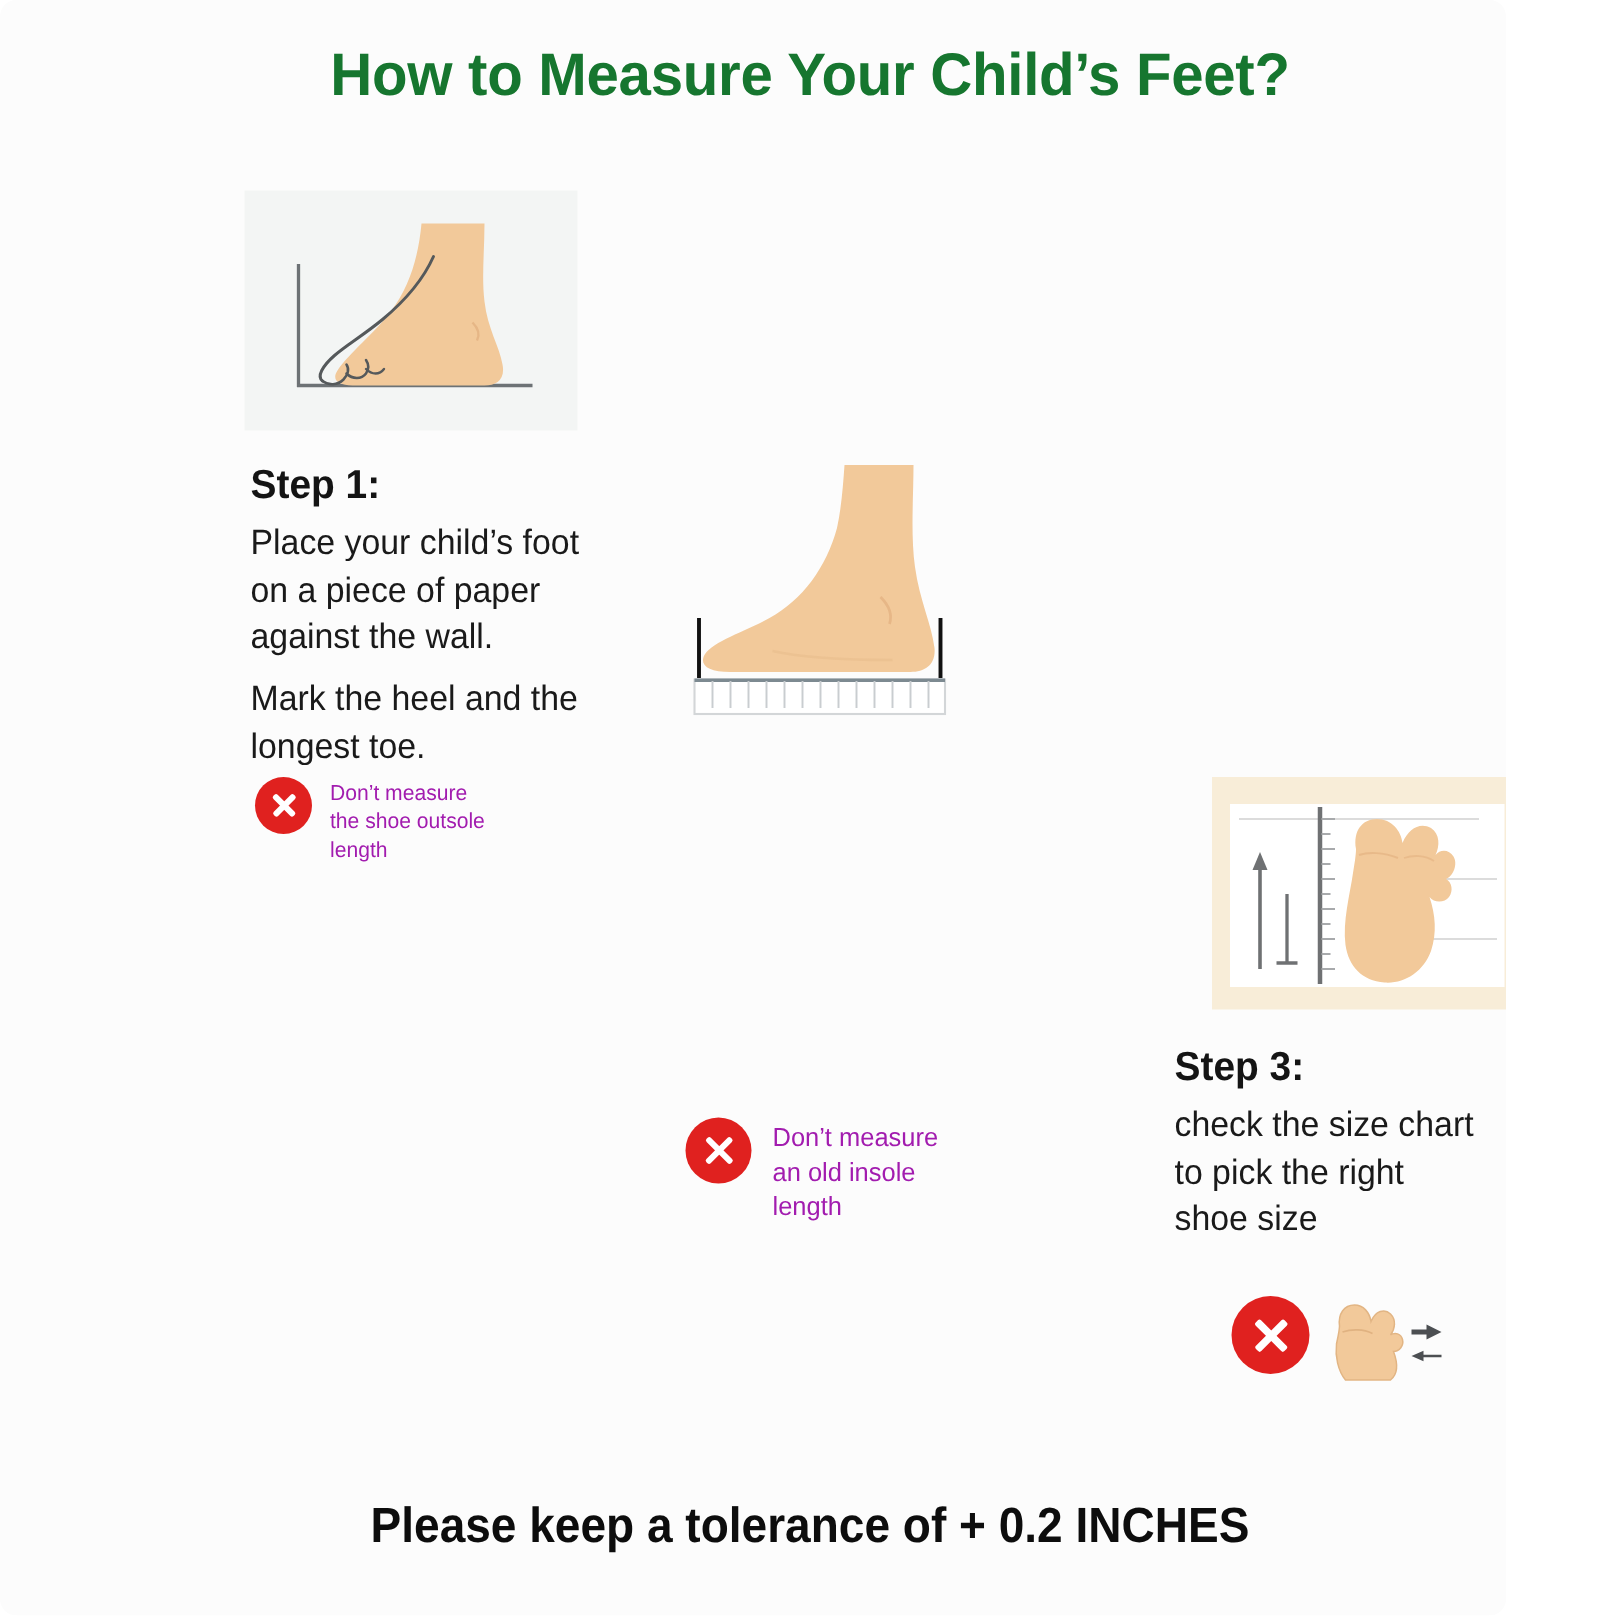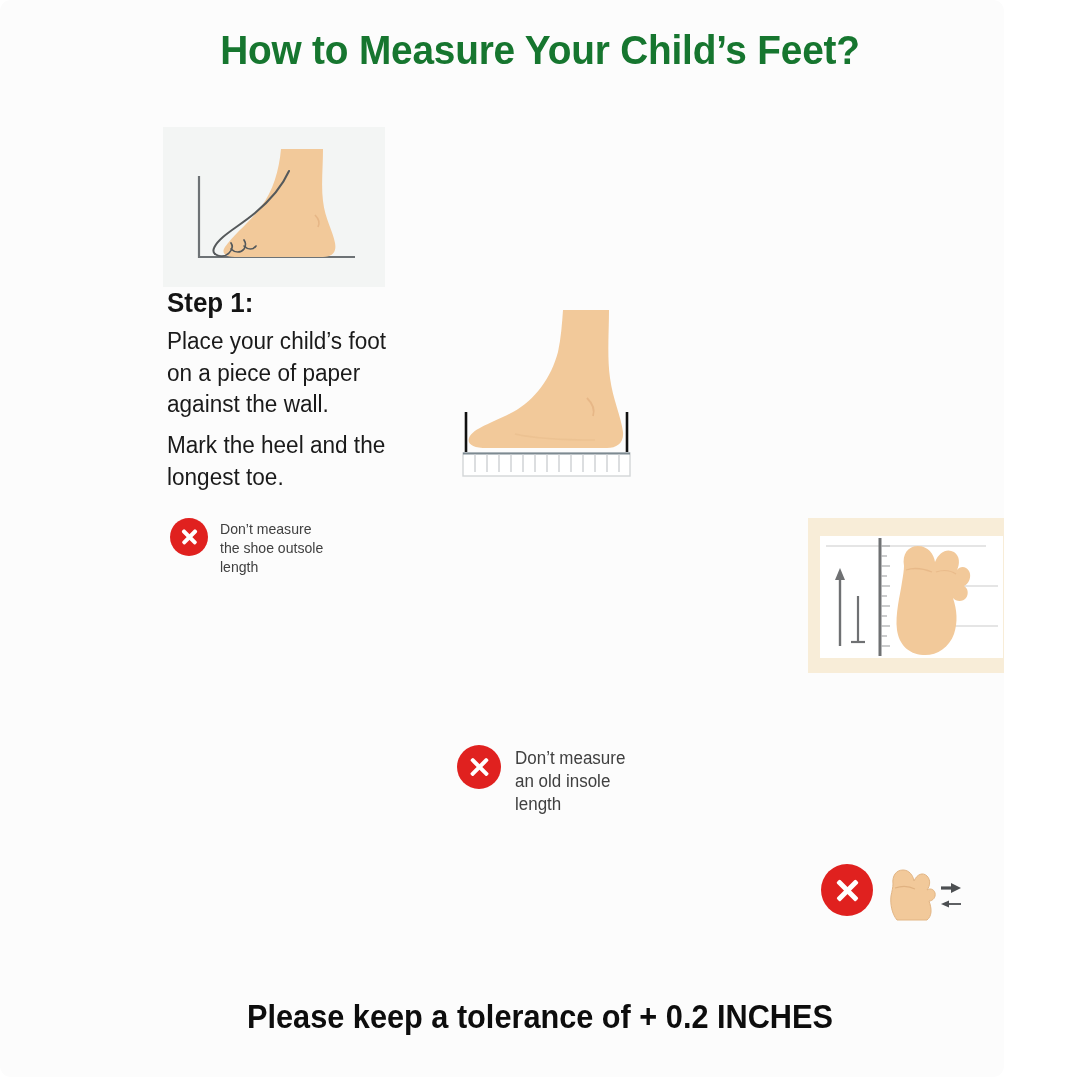--- a/index.html
+++ b/index.html
@@ -78,21 +78,21 @@
   }
   .warn-circle .bar {
     position: absolute;
     background: #ffffff;
     border-radius: 1.5px;
     left: 50%;
     top: 50%;
   }
   .warn-text {
     font-family: "Liberation Sans", sans-serif;
-    color: #404040;
+    color: #a21caf;
     line-height: 1.32;
     white-space: nowrap;
   }
   .warn-text div { transform: scaleX(0.97); transform-origin: left center; }
 
   
   #footer {
     position: absolute;
     left: 0;
     top: 998px;
@@ -133,21 +133,21 @@
       <path d="M 126 44
                C 118 62 104 76 92 86
                C 80 96 68 103 60 110
                C 52 117 48 124 52 127" stroke="#55595b" stroke-width="2" fill="none" stroke-linecap="round"></path>
       <path d="M 52 127 C 56 130 62 130 66 126 C 69 123 70 119 68 116" stroke="#55595b" stroke-width="1.7" fill="none" stroke-linecap="round"></path>
       <path d="M 68 122 C 72 126 78 126 81 122 C 83 119 83 116 81 113" stroke="#55595b" stroke-width="1.7" fill="none" stroke-linecap="round"></path>
       <path d="M 81 119 C 85 123 90 123 93 119" stroke="#55595b" stroke-width="1.6" fill="none" stroke-linecap="round"></path>
     </svg>
   </div>
 
-  <div class="step-block" style="left:167px; top:290px; width:270px;">
+  <div class="step-block" style="left:167px; top:310px; width:270px;">
     <div class="step-heading">Step 1:</div>
     <div class="step-line">Place your child’s foot</div>
     <div class="step-line">on a piece of paper</div>
     <div class="step-line">against the wall.</div>
     <div class="gap-line"></div>
     <div class="step-line">Mark the heel and the</div>
     <div class="step-line">longest toe.</div>
   </div>
 
   <div class="warn" style="left:170px; top:518px;">
@@ -256,20 +256,26 @@
                C 149 92 150 104 146 116
                C 141 130 128 138 115 137
                C 100 136 91 126 89 112
                C 87 96 92 78 94 64
                C 95 58 96 52 96 48 Z" fill="#f2c99a"></path>
       <path d="M 98 52 C 104 50 114 50 124 54" stroke="#e5b585" stroke-width="1.3" fill="none" opacity="0.8"></path>
       <path d="M 128 54 C 134 52 142 52 148 56" stroke="#e5b585" stroke-width="1.2" fill="none" opacity="0.7"></path>
     </svg>
   </div>
 
+  <div class="step-block" style="left:783px; top:698px; width:260px;">
+    <div class="step-heading">Step 3:</div>
+    <div class="step-line">check the size chart</div>
+    <div class="step-line">to pick the right</div>
+    <div class="step-line">shoe size</div>
+  </div>
 
   <div class="warn" style="left:821px; top:864px;">
     <div class="warn-circle" style="width:52px;height:52px;">
       <div class="bar" style="width:27px;height:4.8px;margin-left:-13.5px;margin-top:-2.4px;transform:rotate(45deg);"></div>
       <div class="bar" style="width:27px;height:4.8px;margin-left:-13.5px;margin-top:-2.4px;transform:rotate(-45deg);"></div>
     </div>
     <div style="margin-left:12px;">
       <svg width="78" height="58" viewBox="0 0 78 58">
 
         <path d="M 8 20

